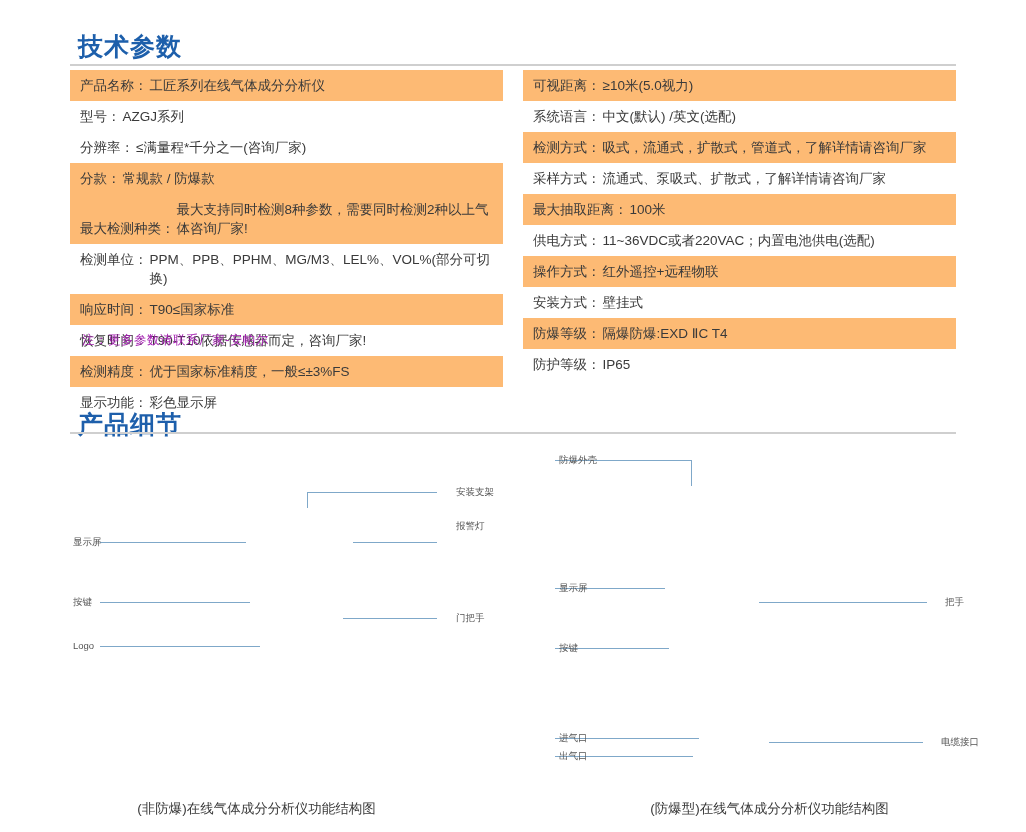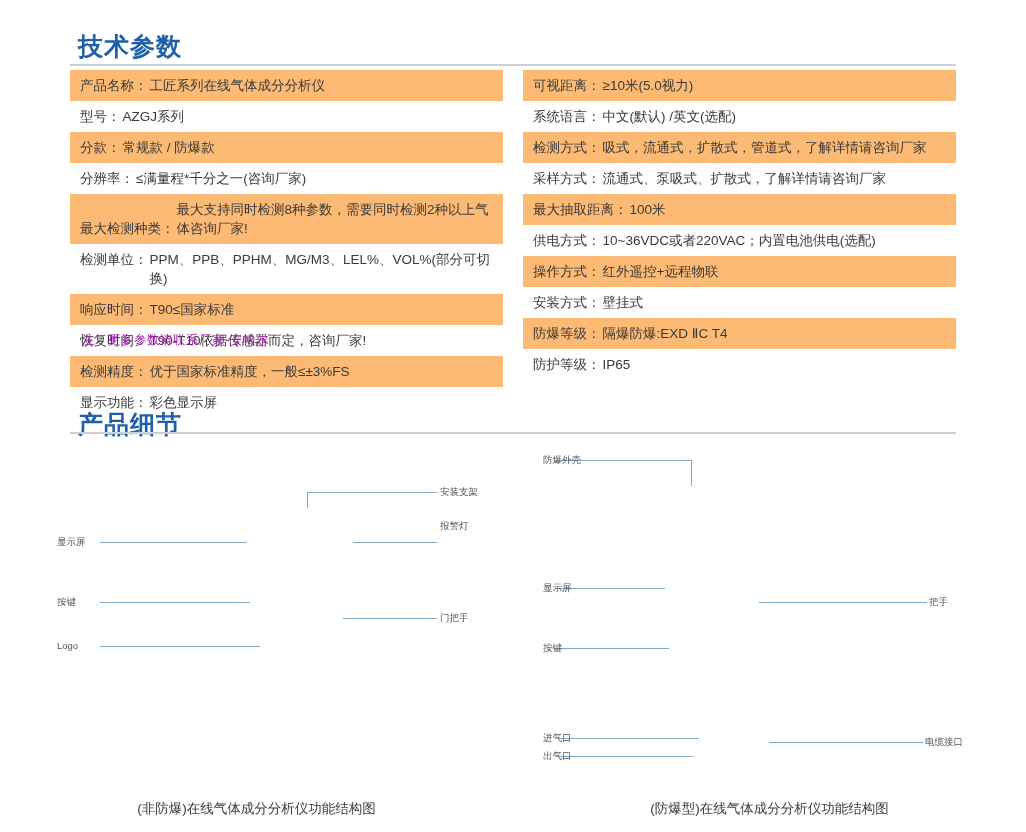--- a/index.html
+++ b/index.html
@@ -113,20 +113,21 @@
     text-align: center;
     font-size: 13.5px;
     color: #3a3a3a;
   }
 
   .callout {
     position: absolute;
     font-size: 9.5px;
     color: #555;
     white-space: nowrap;
+    margin-left: 16px;
   }
   .lead {
     position: absolute;
     background: #7fa8c9;
   }
   .lead.h { height: 1px; }
   .lead.v { width: 1px; }
 </style>
 </head>
 <body>
@@ -140,28 +141,28 @@
 
     <div class="spec-col" id="specs-left">
       <div class="spec-row shaded">
         <span class="spec-label">产品名称：</span>
         <span class="spec-value">工匠系列在线气体成分分析仪</span>
       </div>
       <div class="spec-row">
         <span class="spec-label">型号：</span>
         <span class="spec-value">AZGJ系列</span>
       </div>
+      <div class="spec-row">
+        <span class="spec-label">分辨率：</span>
+        <span class="spec-value">≤满量程*千分之一(咨询厂家)</span>
+      </div>
       <div class="spec-row shaded">
         <span class="spec-label">分款：</span>
         <span class="spec-value">常规款  /  防爆款</span>
       </div>
-      <div class="spec-row">
-        <span class="spec-label">分辨率：</span>
-        <span class="spec-value">≤满量程*千分之一(咨询厂家)</span>
-      </div>
       <div class="spec-row shaded">
         <span class="spec-label">最大检测种类：</span>
         <span class="spec-value">最大支持同时检测8种参数，需要同时检测2种以上气体咨询厂家!</span>
       </div>
       <div class="spec-row">
         <span class="spec-label">检测单位：</span>
         <span class="spec-value">PPM、PPB、PPHM、MG/M3、LEL%、VOL%(部分可切换)</span>
       </div>
       <div class="spec-row shaded">
         <span class="spec-label">响应时间：</span>
@@ -197,21 +198,21 @@
       <div class="spec-row">
         <span class="spec-label">采样方式：</span>
         <span class="spec-value">流通式、泵吸式、扩散式，了解详情请咨询厂家</span>
       </div>
       <div class="spec-row shaded">
         <span class="spec-label">最大抽取距离：</span>
         <span class="spec-value">100米</span>
       </div>
       <div class="spec-row">
         <span class="spec-label">供电方式：</span>
-        <span class="spec-value">10~36VDC或者220VAC；内置电池供电(选配)</span>
+        <span class="spec-value">11~36VDC或者220VAC；内置电池供电(选配)</span>
       </div>
       <div class="spec-row shaded">
         <span class="spec-label">操作方式：</span>
         <span class="spec-value">红外遥控+远程物联</span>
       </div>
       <div class="spec-row">
         <span class="spec-label">安装方式：</span>
         <span class="spec-value">壁挂式</span>
       </div>
       <div class="spec-row shaded">

